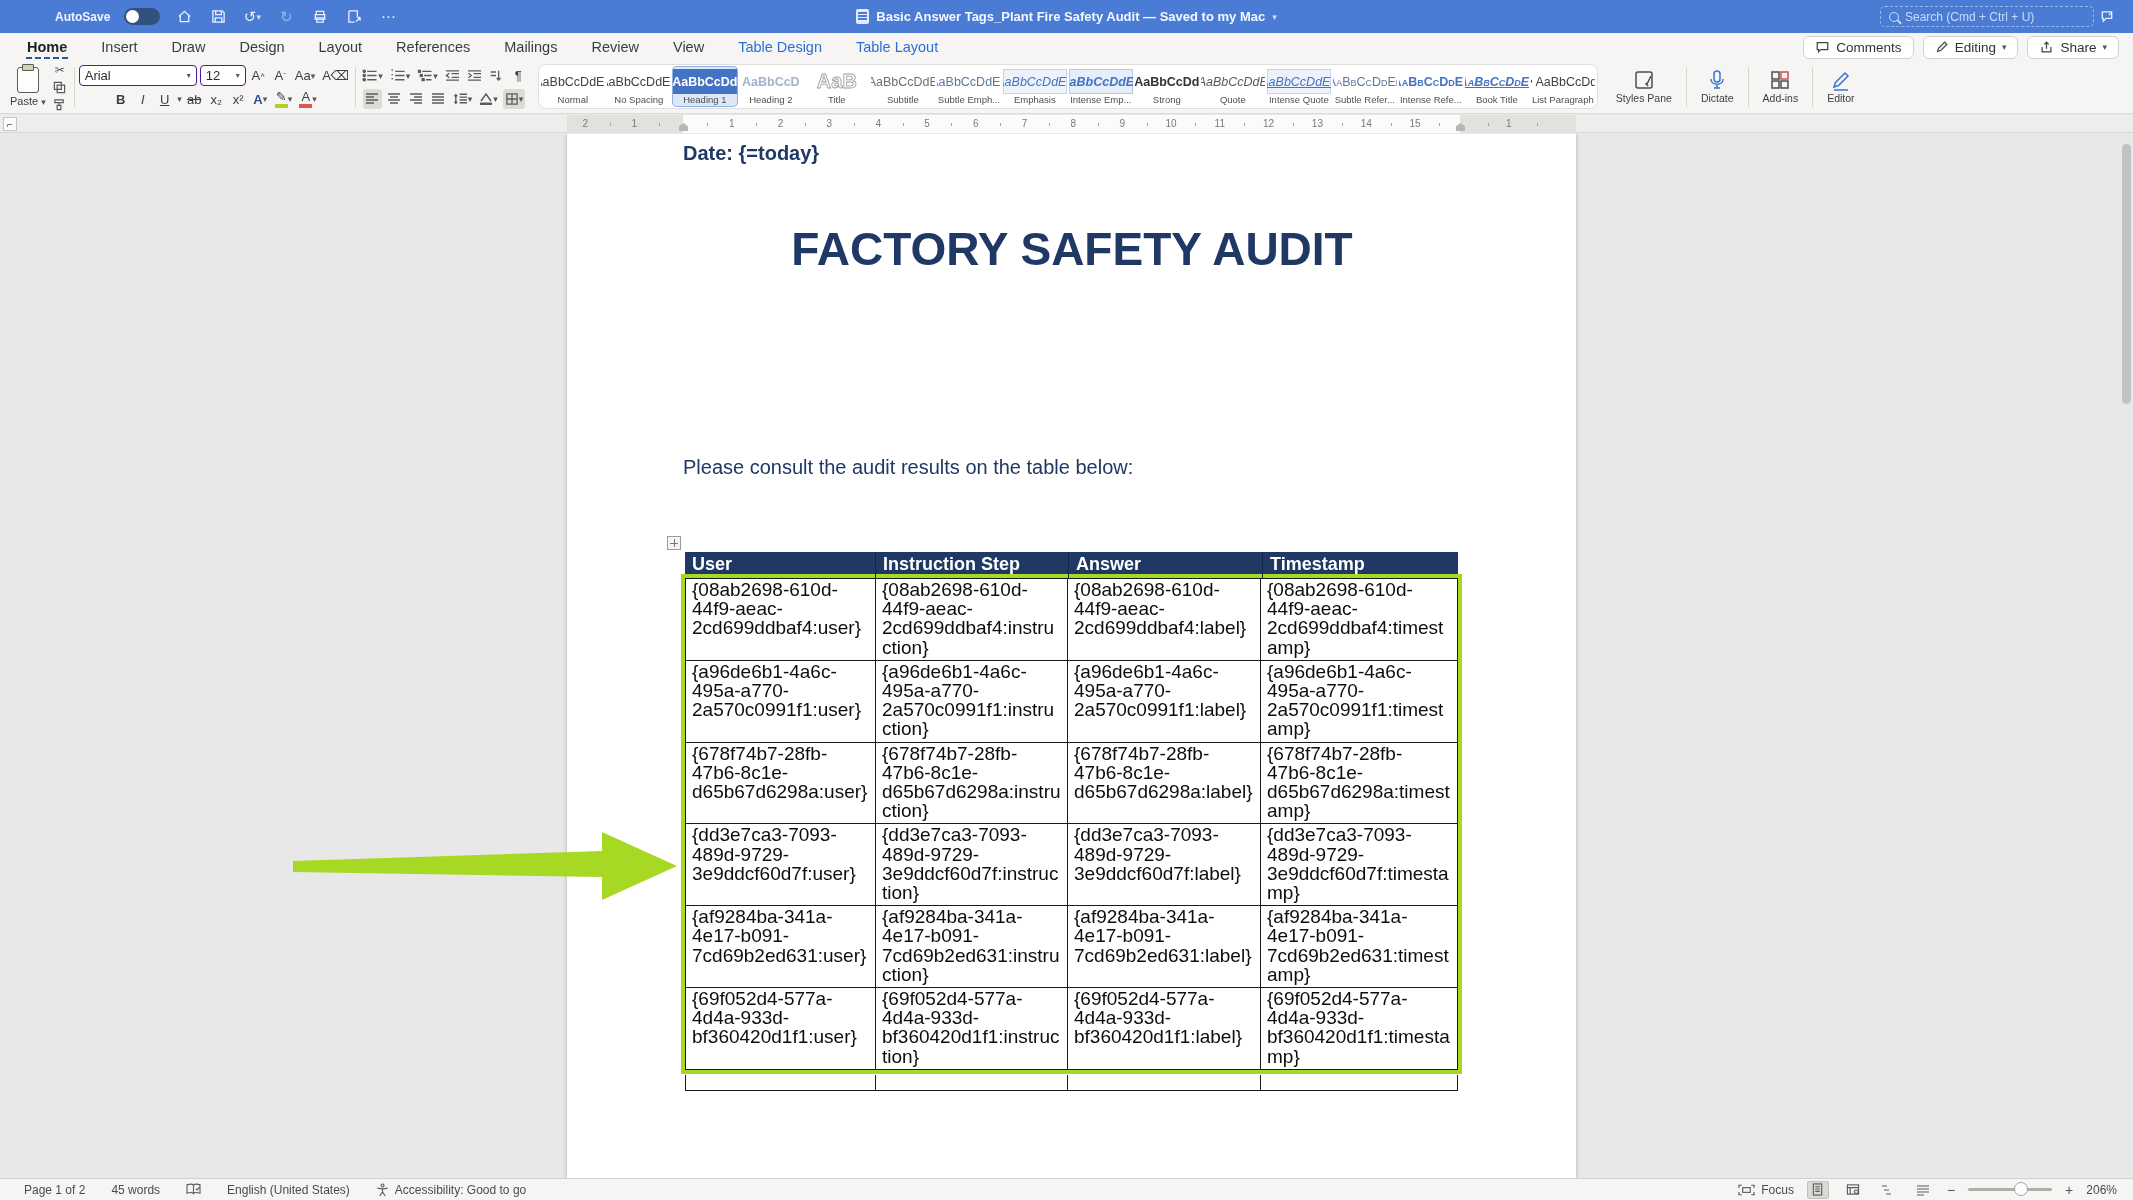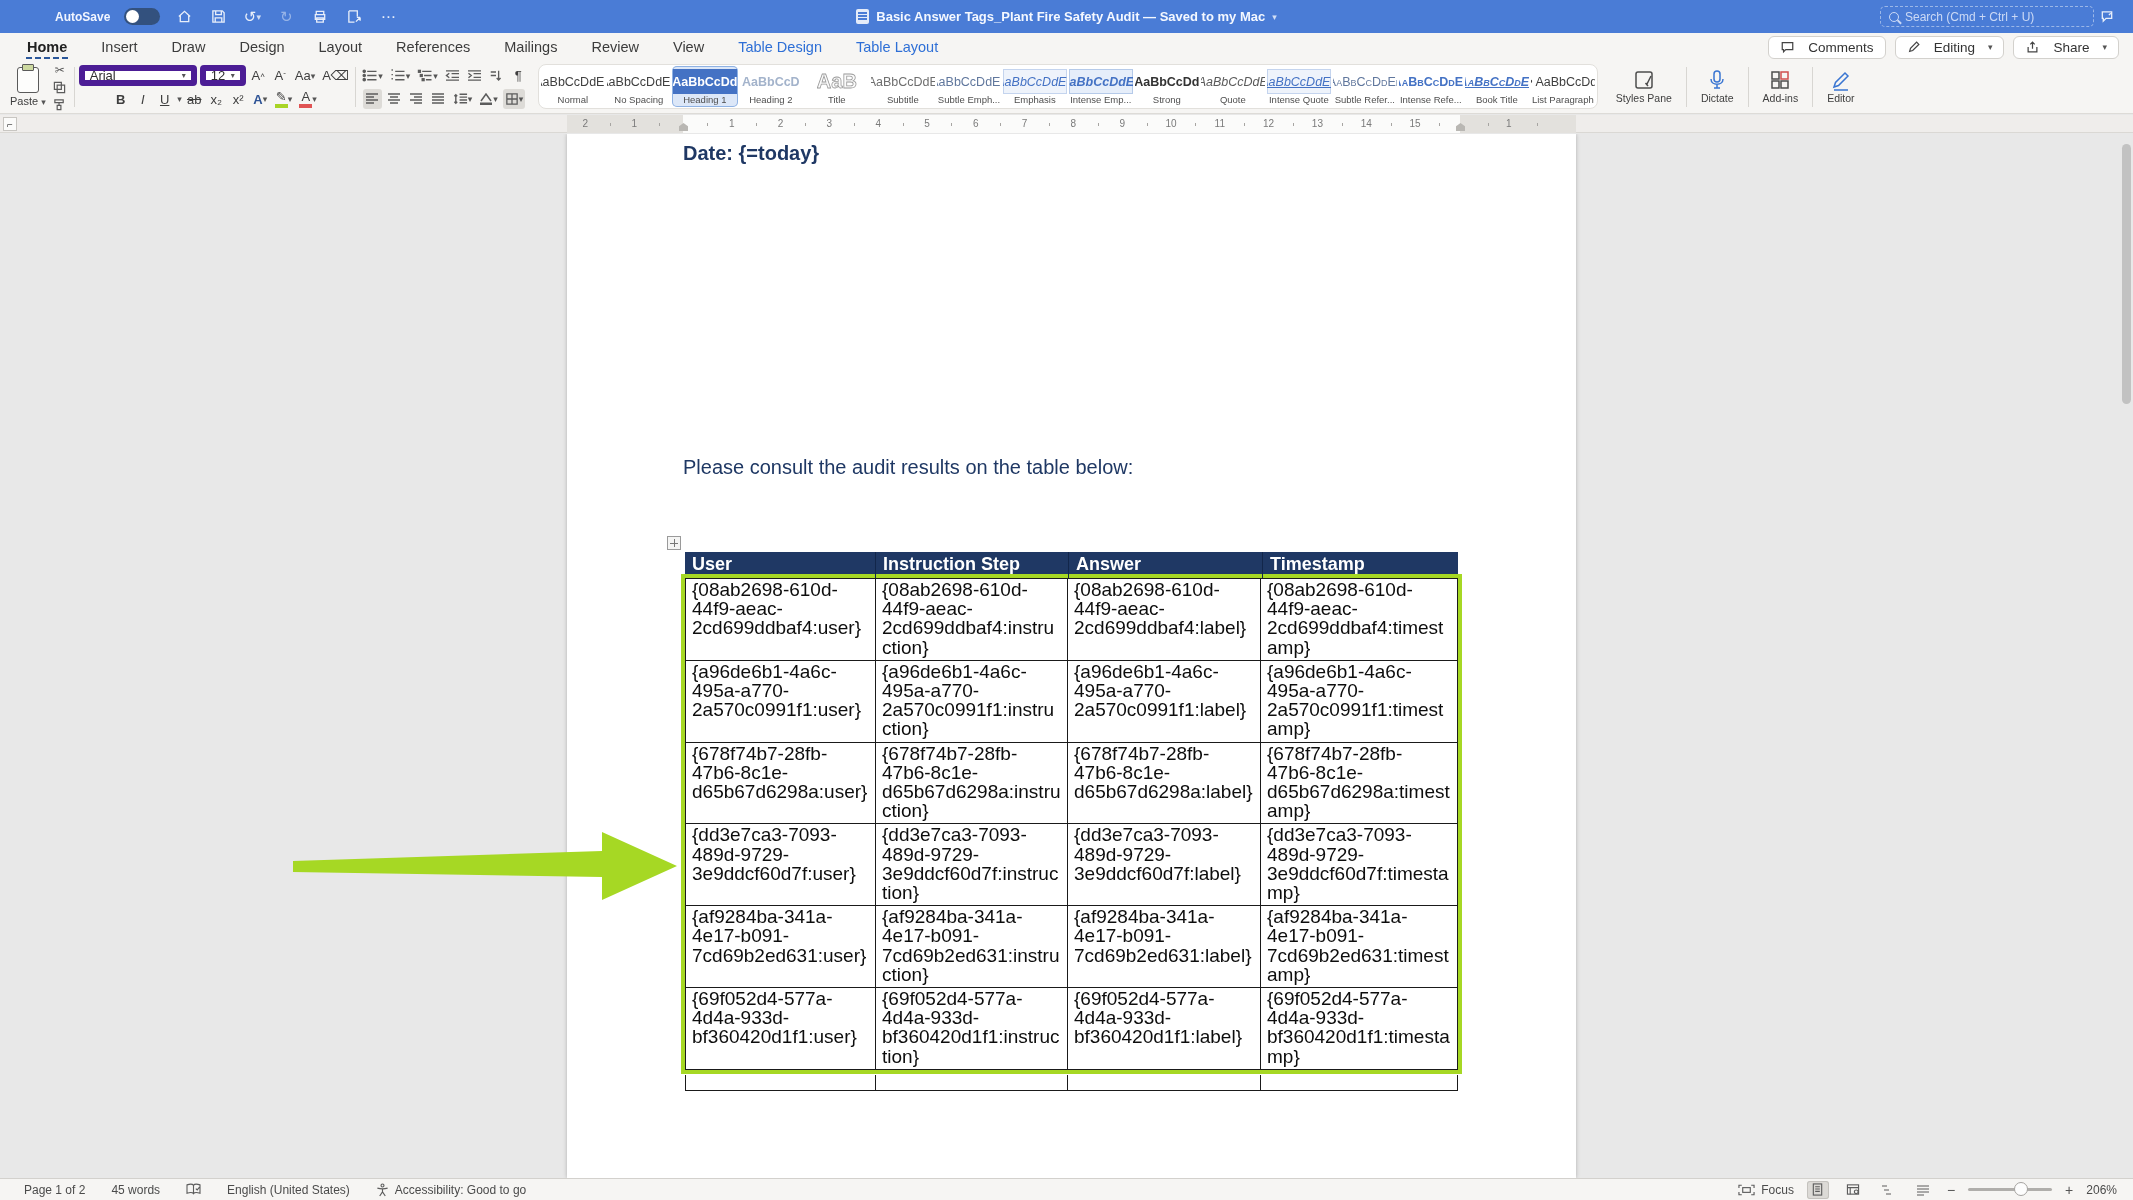--- a/index.html
+++ b/index.html
@@ -37,41 +37,41 @@
   .tabrow { position:absolute; left:0; top:33px; width:2133px; height:28px; background:#f6f5f3;
     display:flex; align-items:center; }
   .tabs { display:flex; align-items:center; gap:0; padding-left:10px; }
   .tab { font-size:14.5px; color:#3c3c3c; padding:4px 17px 5px; cursor:default; white-space:nowrap; }
   .tab.active { font-weight:bold; color:#222; position:relative; }
   .tab.active::after { content:""; position:absolute; left:16px; right:16px; bottom:1px;
     border-bottom:2px dashed #2b579a; }
   .tab.contextual { color:#2e6fd6; }
   .tab-actions { margin-left:auto; display:flex; gap:9px; padding-right:14px; }
   .pill-btn { height:23px; background:#fff; border:1px solid #d3d1cd; border-radius:6px;
-    display:flex; align-items:center; gap:13px; padding:0 11px; font-size:13.5px; color:#333; }
+    display:flex; align-items:center; gap:6px; padding:0 11px; font-size:13.5px; color:#333; }
   .pill-btn svg { stroke:#444; fill:none; stroke-width:1.4; }
   .caret-sm { font-size:9px; color:#555; }
 
   
   .ribbon { position:absolute; left:0; top:61px; width:2133px; height:53px; background:#f6f5f3;
     border-bottom:1px solid #dddbd7; display:flex; align-items:stretch; }
   .rsep { width:1px; background:#d8d6d2; margin:6px 4px; }
   .grp { display:flex; align-items:center; }
   .paste-grp { padding-left:10px; gap:4px; }
   .paste-btn { display:flex; flex-direction:column; align-items:center; gap:2px; font-size:11px; color:#3e3e3e; }
   .clipboard { width:22px; height:26px; border:1.6px solid #5a5a5a; border-radius:3px; position:relative; background:#fdfdfc; }
   .clipboard::before { content:""; position:absolute; left:4px; top:-4px; width:10px; height:5px;
     background:#cdd9a0; border:1.2px solid #5a5a5a; border-radius:1px; }
   .mini-col { display:flex; flex-direction:column; justify-content:center; gap:2px; }
   .mini-ic { width:20px; height:15px; display:flex; align-items:center; justify-content:center;
     font-size:12px; color:#555; }
   .mini-ic svg { stroke:#5c5c5c; fill:none; stroke-width:1.3; }
   .two-rows { display:flex; flex-direction:column; justify-content:center; gap:3px; }
   .rrow { display:flex; align-items:center; gap:3px; }
-  .combo { background:#fff; border:6px solid #4c1d95; border-radius:4px; height:21px;
+  .combo { background:#fff; border:1px solid #4c1d95; border-radius:4px; height:21px;
     display:flex; align-items:center; justify-content:space-between; padding:0 5px; font-size:13px; color:#2f2f2f; }
   .combo .caret-sm { font-size:8px; }
   .fname { width:118px; }
   .fsize { width:46px; }
   .gbtn { min-width:19px; height:20px; display:flex; align-items:center; justify-content:center;
     font-size:13px; color:#3e3e3e; padding:0 2px; border-radius:3px; }
   .gbtn.sel { background:#dddbd7; }
   .gbtn sup,.gbtn sub { font-size:8px; }
   .fx-a { color:#2f5496; font-weight:bold; }
   .u-bar { text-decoration:underline; }
@@ -571,20 +571,21 @@
       <div class="ruler-tick" style="left: 872.4px;"></div>
       <div class="ruler-tick" style="left: 921.2px;"></div>
       <div class="ruler-tick" style="left: 970px;"></div>
     </div>
 </div>
 <div class="vruler"></div>
 
 <div class="canvas">
   <div class="page">
     <div class="doc-date">Date: {=today}</div>
+    <div class="doc-title">FACTORY SAFETY AUDIT</div>
     <div class="doc-intro">Please consult the audit results on the table below:</div>
     <div class="table-handle"></div>
     <div class="doc-table">
       <div class="t-header" id="t-header">
           <div class="t-hcell" style="width: 191px;">User</div>
           <div class="t-hcell" style="width: 193px;">Instruction Step</div>
           <div class="t-hcell" style="width: 194px;">Answer</div>
           <div class="t-hcell" style="width: 195px;">Timestamp</div>
         </div>
       <div class="t-body" id="t-body">

